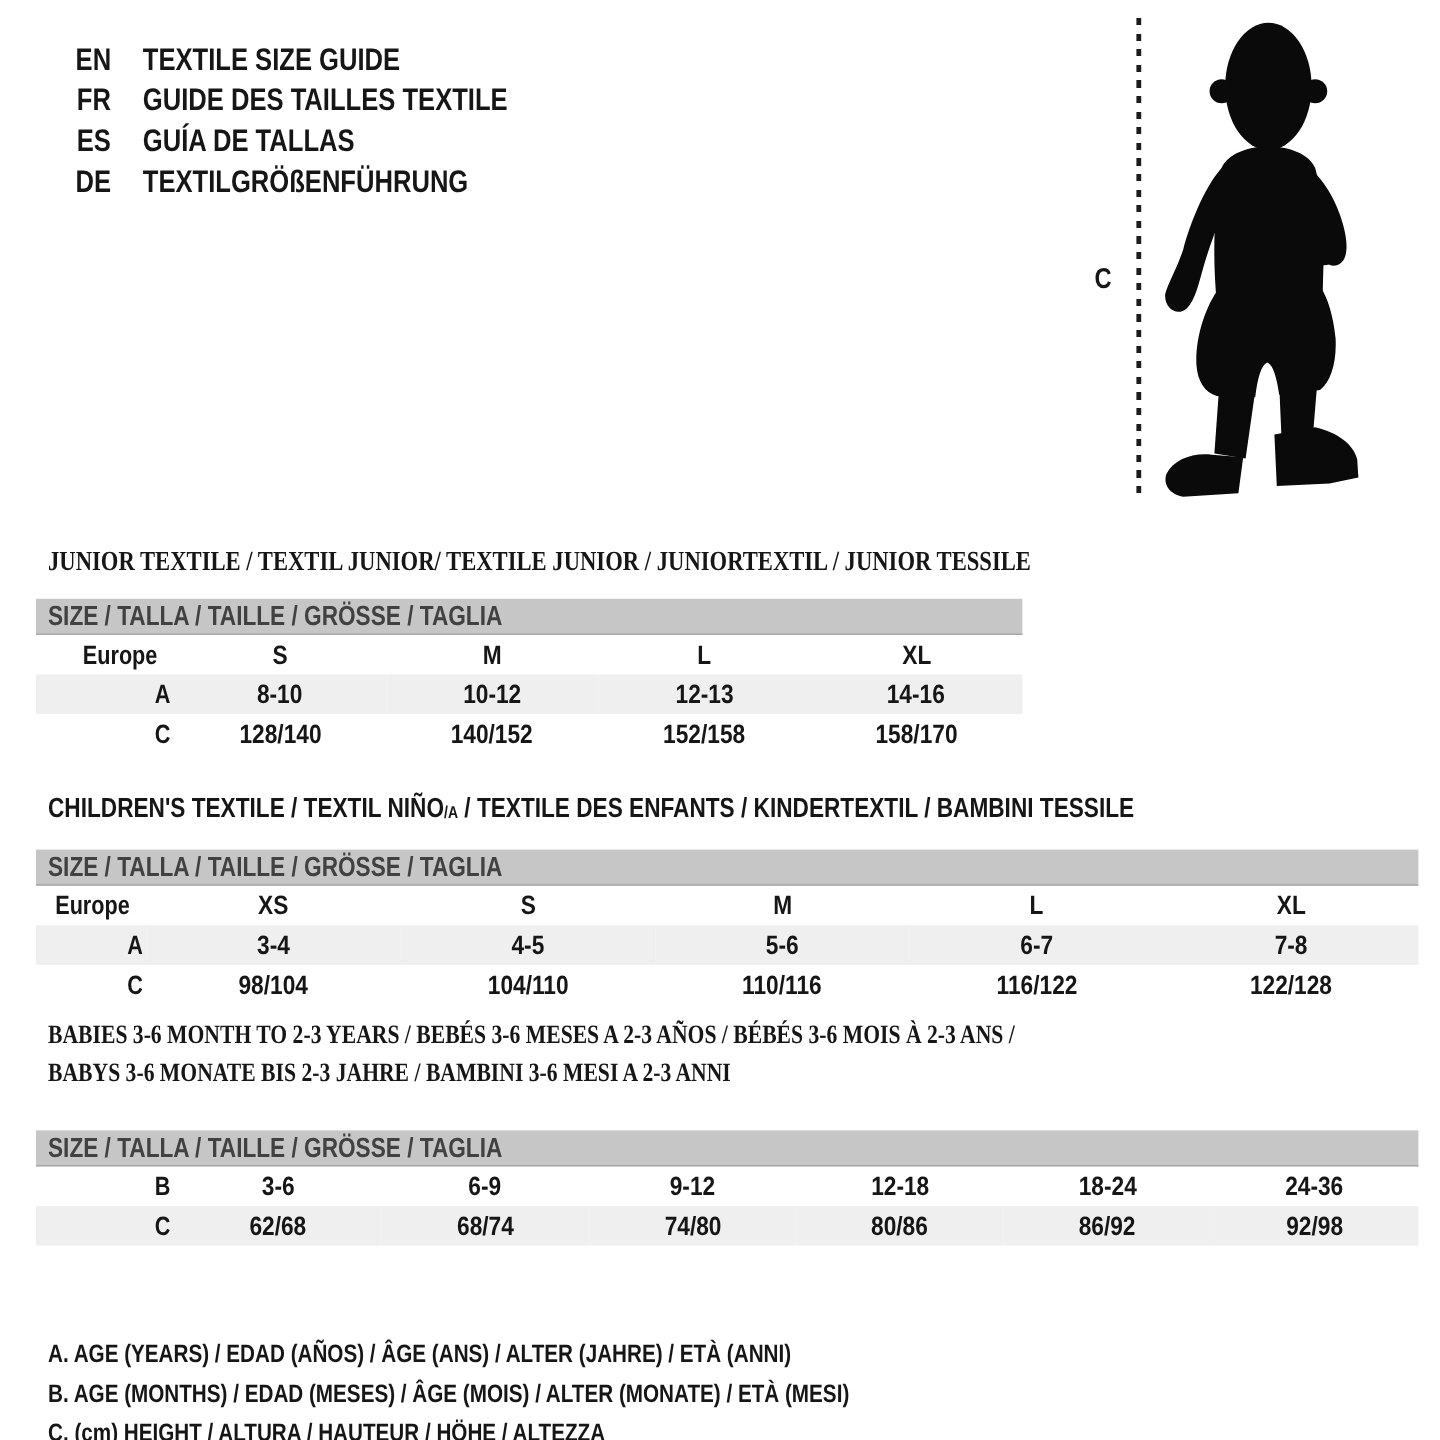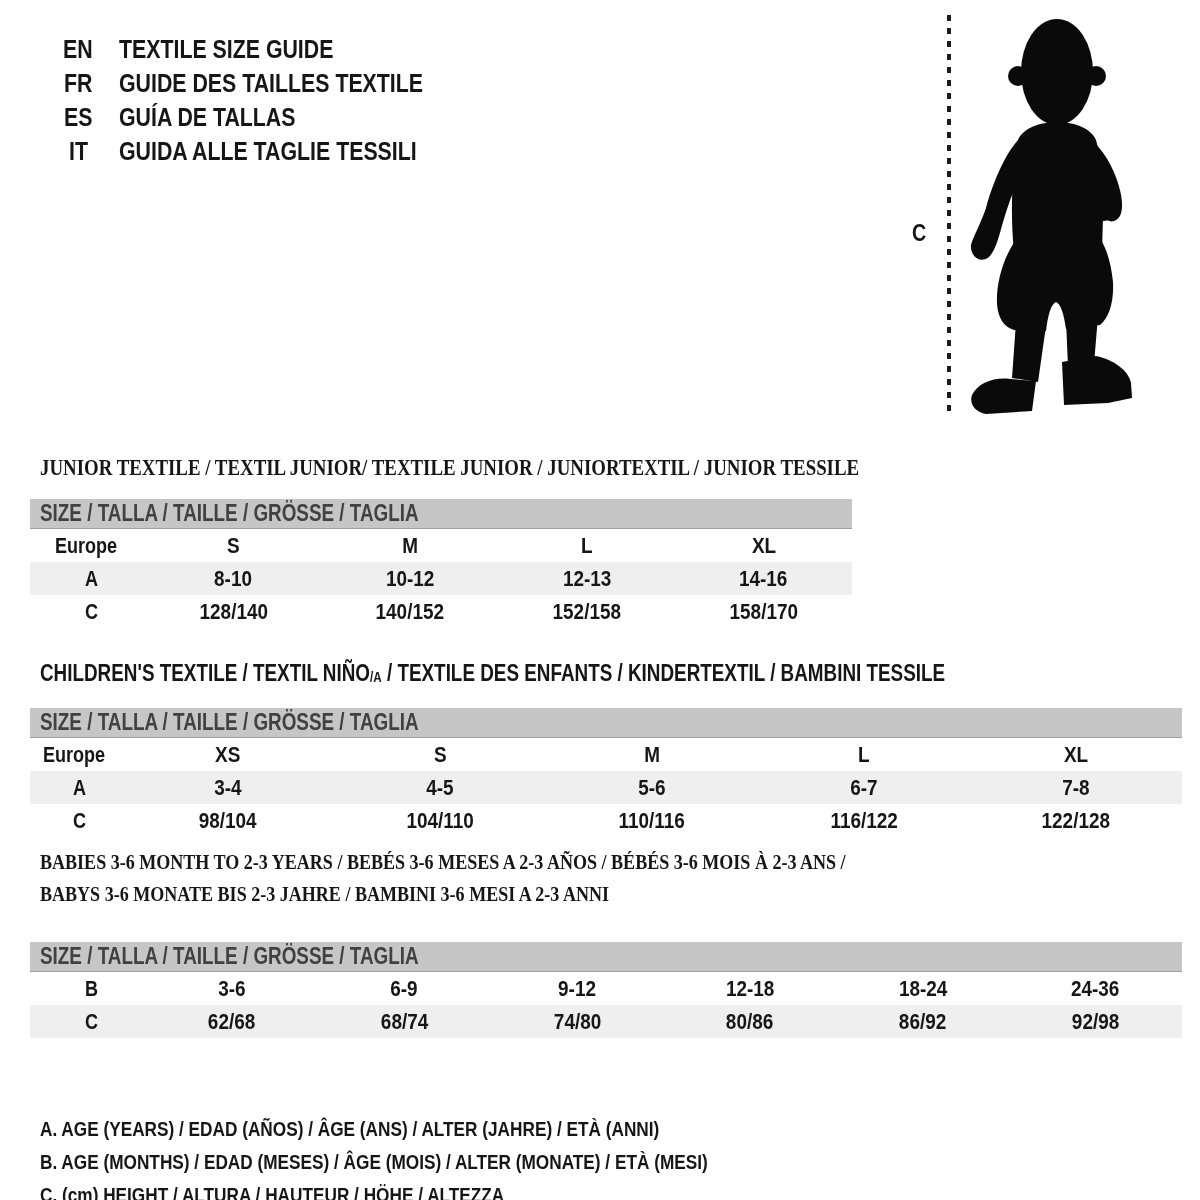--- a/index.html
+++ b/index.html
@@ -31,21 +31,21 @@
   .subsz{font-size:0.62em;vertical-align:-0.05em;}
   .babies-head{left:40px;top:846px;font-size:22px;line-height:32px;font-family:Liberation Serif, serif;}
 
   
   .stable{position:absolute;}
   .bar{height:30px;background:#c6c6c6;border-bottom:1px solid #9f9f9f;
     box-sizing:border-box;padding-left:10px;font-size:23px;color:#414141;
     display:flex;align-items:center;margin-top:16px;}
   .stable table{width:100%;border-collapse:collapse;table-layout:fixed;font-size:22px;}
   .stable td{height:33px;padding:0;text-align:center;vertical-align:middle;}
-  .stable td.lbl{text-align:center;padding-left:10px;}
+  .stable td.lbl{text-align:right;padding-left:10px;}
   .stable tr.shade{background:#efefef;}
   #t-junior{left:30px;top:483px;width:822px;}
   #t-children{left:30px;top:692px;width:1152px;}
   #t-babies{left:30px;top:926px;width:1152px;}
 
   
   .legend{left:40px;top:1112px;font-size:21px;line-height:33px;}
 </style>
 </head>
 <body>
@@ -57,22 +57,22 @@
     </div>
     <div class="lang-row">
       <span class="lang-code"><span class="cx">FR</span></span>
       <span><span class="cx">GUIDE DES TAILLES TEXTILE</span></span>
     </div>
     <div class="lang-row">
       <span class="lang-code"><span class="cx">ES</span></span>
       <span><span class="cx">GUÍA DE TALLAS</span></span>
     </div>
     <div class="lang-row">
-      <span class="lang-code"><span class="cx">IT</span></span>
-      <span><span class="cx">GUIDA ALLE TAGLIE TESSILI</span></span>
+      <span class="lang-code"><span class="cx">DE</span></span>
+      <span><span class="cx">TEXTILGRÖßENFÜHRUNG</span></span>
     </div>
   </section>
 
 <div class="abs cline"></div>
 <div class="abs clabel"><span class="cx">C</span></div>
 <svg class="abs baby" width="178" height="406" viewBox="0 0 178 406" aria-hidden="true">
   <g fill="#0a0a0a">
     <ellipse cx="95" cy="60" rx="36" ry="53"></ellipse>
     <circle cx="56" cy="64" r="10"></circle>
     <circle cx="134" cy="64" r="10"></circle>

